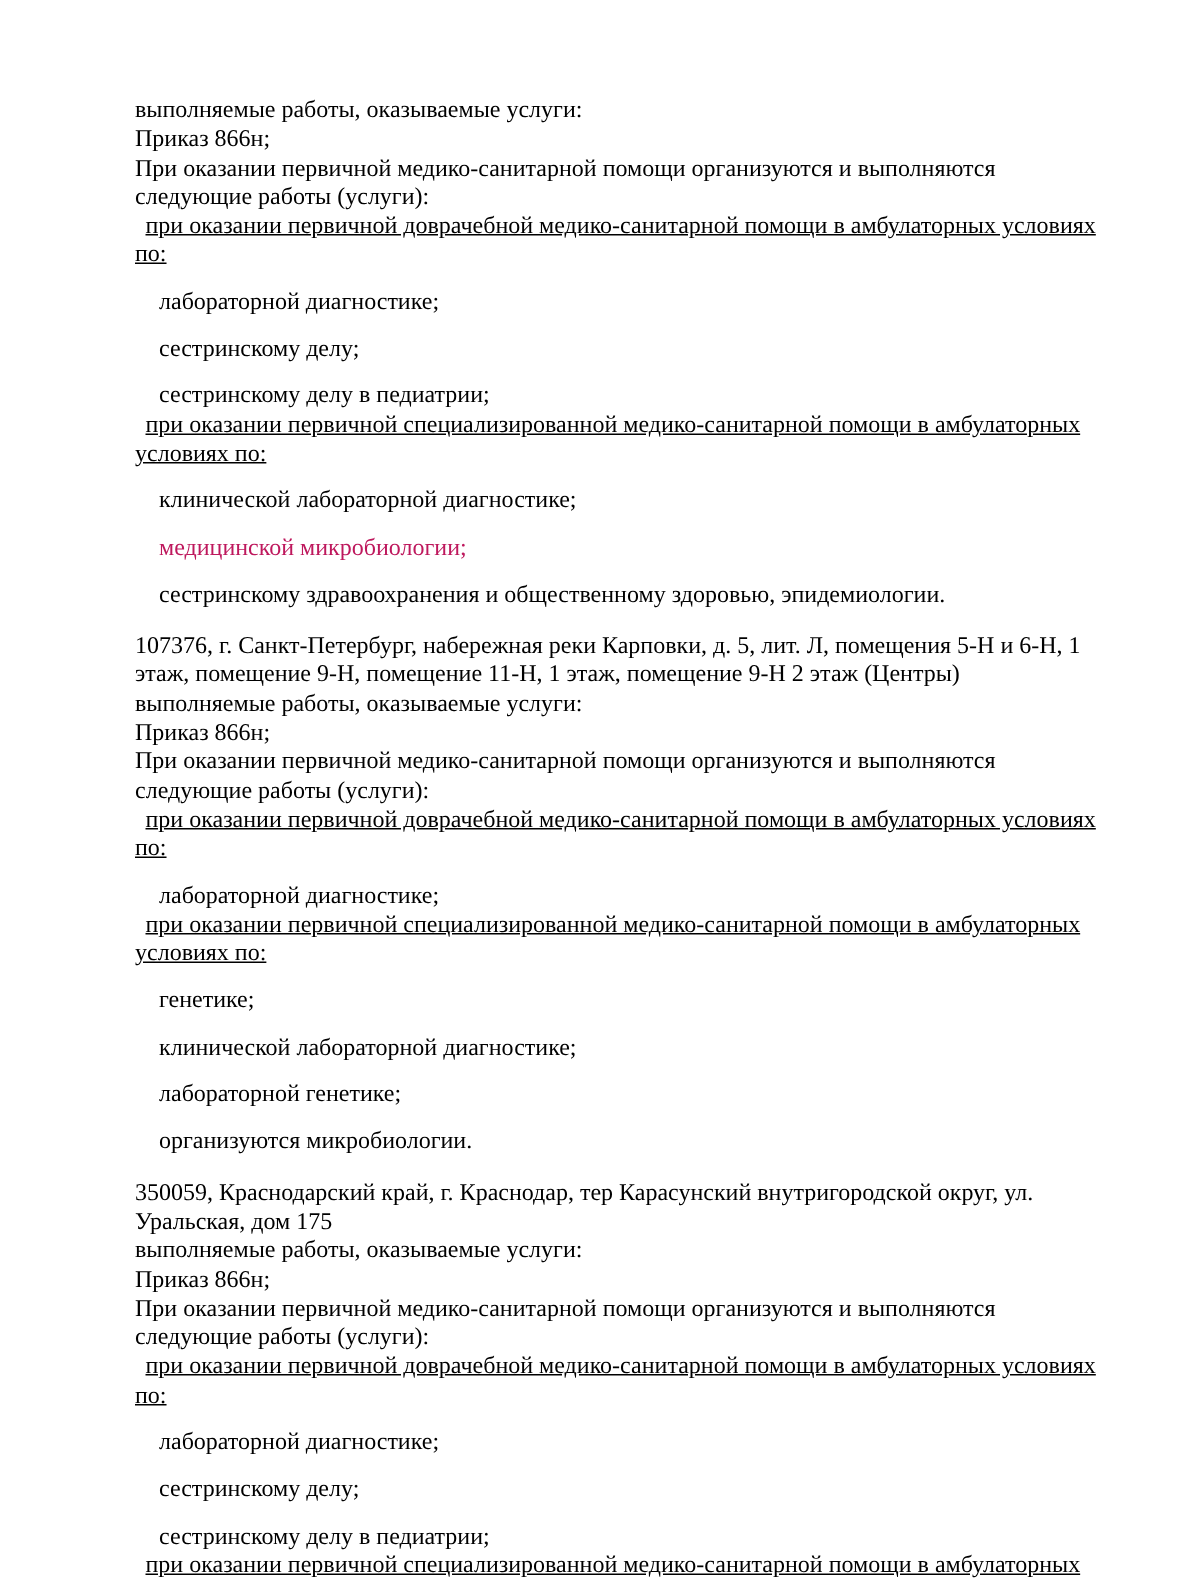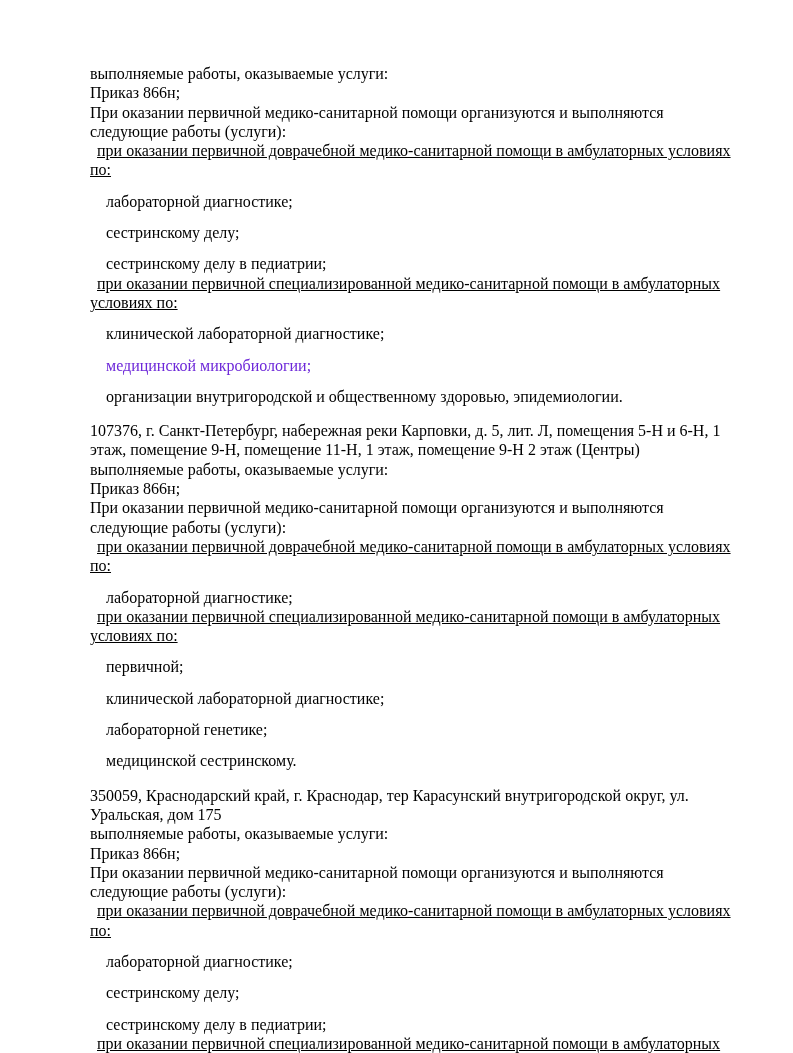--- a/index.html
+++ b/index.html
@@ -46,35 +46,35 @@
     <div class="doc-section">
       <p class="line indent-0" style="color: rgb(0, 0, 0);">выполняемые работы, оказываемые услуги:</p>
       <p class="line indent-0" style="color: rgb(0, 0, 0);">Приказ 866н;</p>
       <p class="line indent-0" style="color: rgb(0, 0, 0);">При оказании первичной медико-санитарной помощи организуются и выполняются следующие работы (услуги):</p>
       <p class="line indent-1" style="color: rgb(0, 0, 0);">при оказании первичной доврачебной медико-санитарной помощи в амбулаторных условиях по:</p>
       <p class="line indent-2" style="color: rgb(0, 0, 0);">лабораторной диагностике;</p>
       <p class="line indent-2" style="color: rgb(0, 0, 0);">сестринскому делу;</p>
       <p class="line indent-2" style="color: rgb(0, 0, 0);">сестринскому делу в педиатрии;</p>
       <p class="line indent-1" style="color: rgb(0, 0, 0);">при оказании первичной специализированной медико-санитарной помощи в амбулаторных условиях по:</p>
       <p class="line indent-2" style="color: rgb(0, 0, 0);">клинической лабораторной диагностике;</p>
-      <p class="line indent-2" style="color: #6d28d9;">медицинской микробиологии;</p>
-      <p class="line indent-2" style="color: rgb(0, 0, 0);">организации внутригородской и общественному здоровью, эпидемиологии.</p>
+      <p class="line indent-2" style="color: #be185d;">медицинской микробиологии;</p>
+      <p class="line indent-2" style="color: rgb(0, 0, 0);">сестринскому здравоохранения и общественному здоровью, эпидемиологии.</p>
     </div>
     <div class="doc-section">
       <p class="line indent-0" style="color: rgb(0, 0, 0);">107376, г. Санкт-Петербург, набережная реки Карповки, д. 5, лит. Л, помещения 5-Н и 6-Н, 1 этаж, помещение 9-Н, помещение 11-Н, 1 этаж, помещение 9-Н 2 этаж (Центры)</p>
       <p class="line indent-0" style="color: rgb(0, 0, 0);">выполняемые работы, оказываемые услуги:</p>
       <p class="line indent-0" style="color: rgb(0, 0, 0);">Приказ 866н;</p>
       <p class="line indent-0" style="color: rgb(0, 0, 0);">При оказании первичной медико-санитарной помощи организуются и выполняются следующие работы (услуги):</p>
       <p class="line indent-1" style="color: rgb(0, 0, 0);">при оказании первичной доврачебной медико-санитарной помощи в амбулаторных условиях по:</p>
       <p class="line indent-2" style="color: rgb(0, 0, 0);">лабораторной диагностике;</p>
       <p class="line indent-1" style="color: rgb(0, 0, 0);">при оказании первичной специализированной медико-санитарной помощи в амбулаторных условиях по:</p>
-      <p class="line indent-2" style="color: rgb(0, 0, 0);">первичной;</p>
+      <p class="line indent-2" style="color: rgb(0, 0, 0);">генетике;</p>
       <p class="line indent-2" style="color: rgb(0, 0, 0);">клинической лабораторной диагностике;</p>
       <p class="line indent-2" style="color: rgb(0, 0, 0);">лабораторной генетике;</p>
-      <p class="line indent-2" style="color: rgb(0, 0, 0);">медицинской сестринскому.</p>
+      <p class="line indent-2" style="color: rgb(0, 0, 0);">организуются микробиологии.</p>
     </div>
     <div class="doc-section">
       <p class="line indent-0" style="color: rgb(0, 0, 0);">350059, Краснодарский край, г. Краснодар, тер Карасунский внутригородской округ, ул. Уральская, дом 175</p>
       <p class="line indent-0" style="color: rgb(0, 0, 0);">выполняемые работы, оказываемые услуги:</p>
       <p class="line indent-0" style="color: rgb(0, 0, 0);">Приказ 866н;</p>
       <p class="line indent-0" style="color: rgb(0, 0, 0);">При оказании первичной медико-санитарной помощи организуются и выполняются следующие работы (услуги):</p>
       <p class="line indent-1" style="color: rgb(0, 0, 0);">при оказании первичной доврачебной медико-санитарной помощи в амбулаторных условиях по:</p>
       <p class="line indent-2" style="color: rgb(0, 0, 0);">лабораторной диагностике;</p>
       <p class="line indent-2" style="color: rgb(0, 0, 0);">сестринскому делу;</p>
       <p class="line indent-2" style="color: rgb(0, 0, 0);">сестринскому делу в педиатрии;</p>

